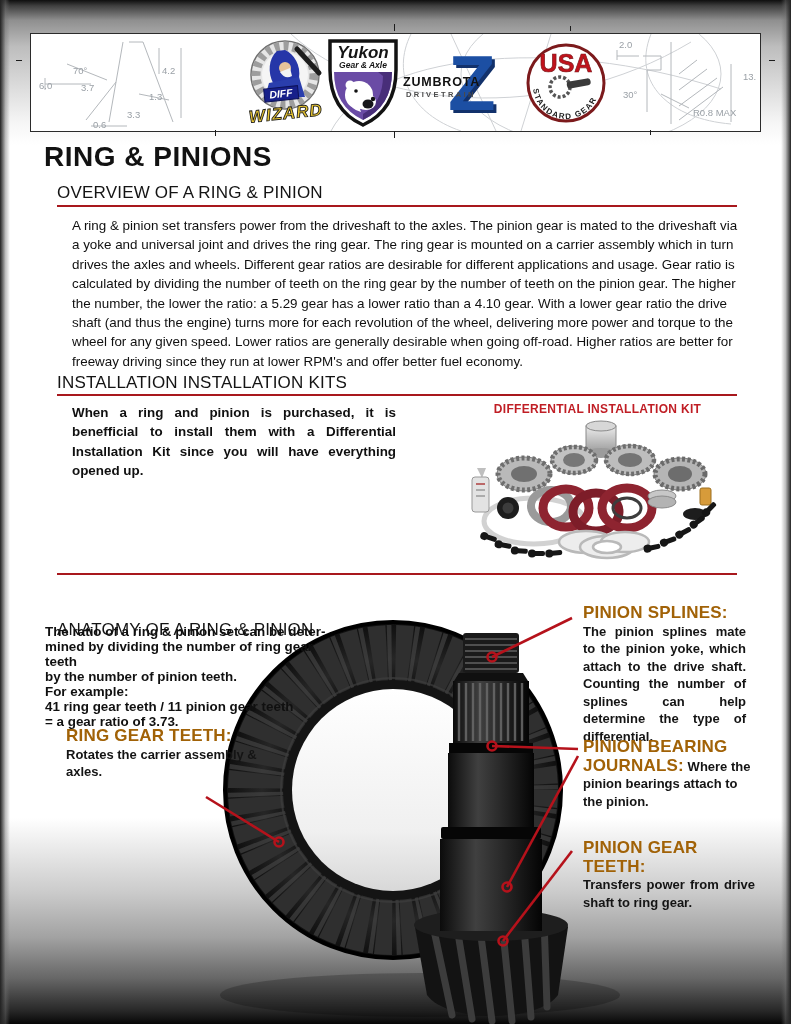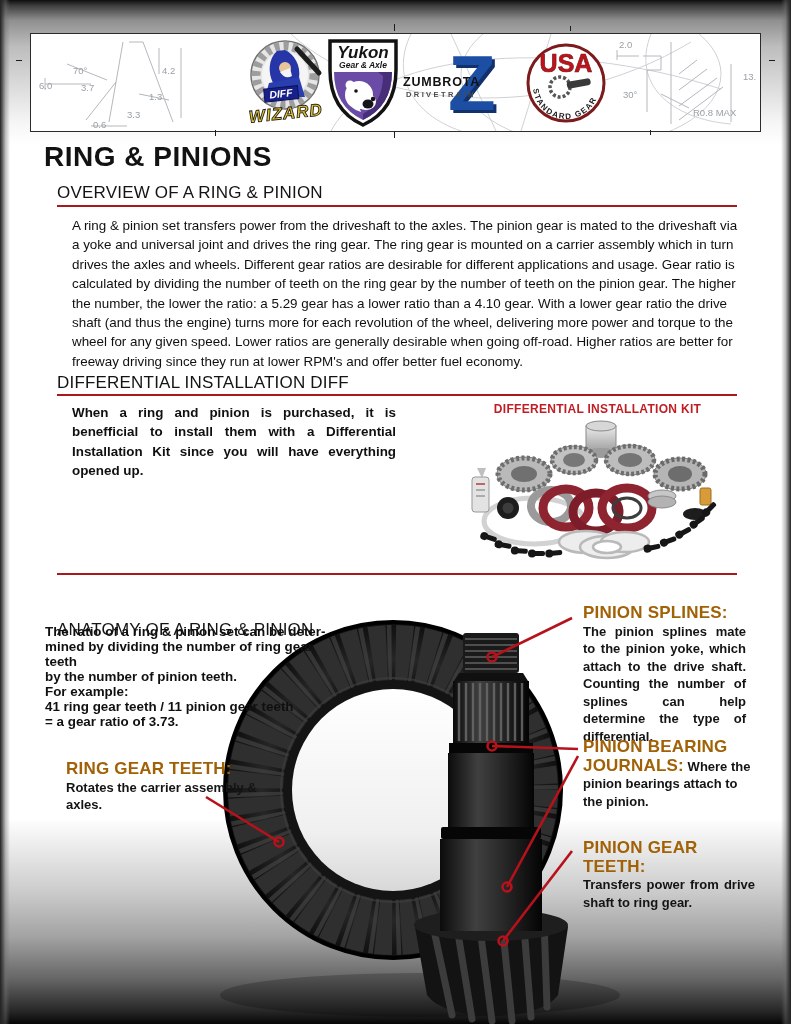--- a/index.html
+++ b/index.html
@@ -174,21 +174,21 @@
       </svg>
     </div>
   </div>
 
   <div class="h1">RING &amp; PINIONS</div>
 
   <div class="h2" style="left:57px;top:183px;">OVERVIEW OF A RING &amp; PINION</div>
   <div class="redline" style="left:57px;top:205px;width:680px;"></div>
   <div class="body-text" style="left:72px;top:216px;width:666px;">A ring &amp; pinion set transfers power from the driveshaft to the axles. The pinion gear is mated to the driveshaft via a yoke and universal joint and drives the ring gear. The ring gear is mounted on a carrier assembly which in turn drives the axles and wheels. Different gear ratios are desirable for different applications and usage. Gear ratio is calculated by dividing the number of teeth on the ring gear by the number of teeth on the pinion gear. The higher the number, the lower the ratio: a 5.29 gear has a lower ratio than a 4.10 gear. With a lower gear ratio the drive shaft (and thus the engine) turns more for each revolution of the wheel, delivering more power and torque to the wheel for any given speed. Lower ratios are generally desirable when going off-road. Higher ratios are better for freeway driving since they run at lower RPM's and offer better fuel economy.</div>
 
-  <div class="h2" style="left:57px;top:373px;">DIFFERENTIAL INSTALLATION DIFF</div>
+  <div class="h2" style="left:57px;top:373px;">INSTALLATION INSTALLATION KITS</div>
   <div class="redline" style="left:57px;top:394px;width:680px;"></div>
   <div class="body-text bold-text" style="left:72px;top:403px;width:324px;">When a ring and pinion is purchased, it is benefficial to install them with a Differential Installation Kit since you will have everything opened up.</div>
   <div class="kit-label">DIFFERENTIAL INSTALLATION KIT</div>
 
   <svg class="kit-art" width="270" height="145" viewBox="0 0 270 145">
     <defs>
       <linearGradient id="metal" x1="0" y1="0" x2="0" y2="1">
         <stop offset="0" stop-color="#ececec"></stop>
           <stop offset="1" stop-color="#9a9a9a"></stop>
       </linearGradient>
@@ -382,21 +382,21 @@
   <div class="callout" style="left:583px;top:604px;width:163px;">
     <p class="nj"><span class="t">PINION SPLINES:</span></p>
     <p>The pinion splines mate to the pinion yoke, which attach to the drive shaft. Counting the number of splines can help determine the type of differential.</p>
   </div>
 
   <div class="callout" style="left:583px;top:738px;width:172px;">
     <p class="nj"><span class="t">PINION BEARING JOURNALS:</span>
     <span>Where the pinion bearings attach to the pinion.</span></p>
   </div>
 
-  <div class="callout" style="left:66px;top:760px;width:200px;">
+  <div class="callout" style="left:66px;top:727px;width:200px;">
     <p class="nj"><span class="t">RING GEAR TEETH:</span></p>
     <p class="nj">Rotates the carrier assembly &amp; axles.</p>
   </div>
 
   <div class="callout" style="left:583px;top:839px;width:172px;">
     <p class="nj"><span class="t">PINION GEAR TEETH:</span></p>
     <p>Transfers power from drive shaft to ring gear.</p>
   </div>
 
   <div class="edge-left"></div>

